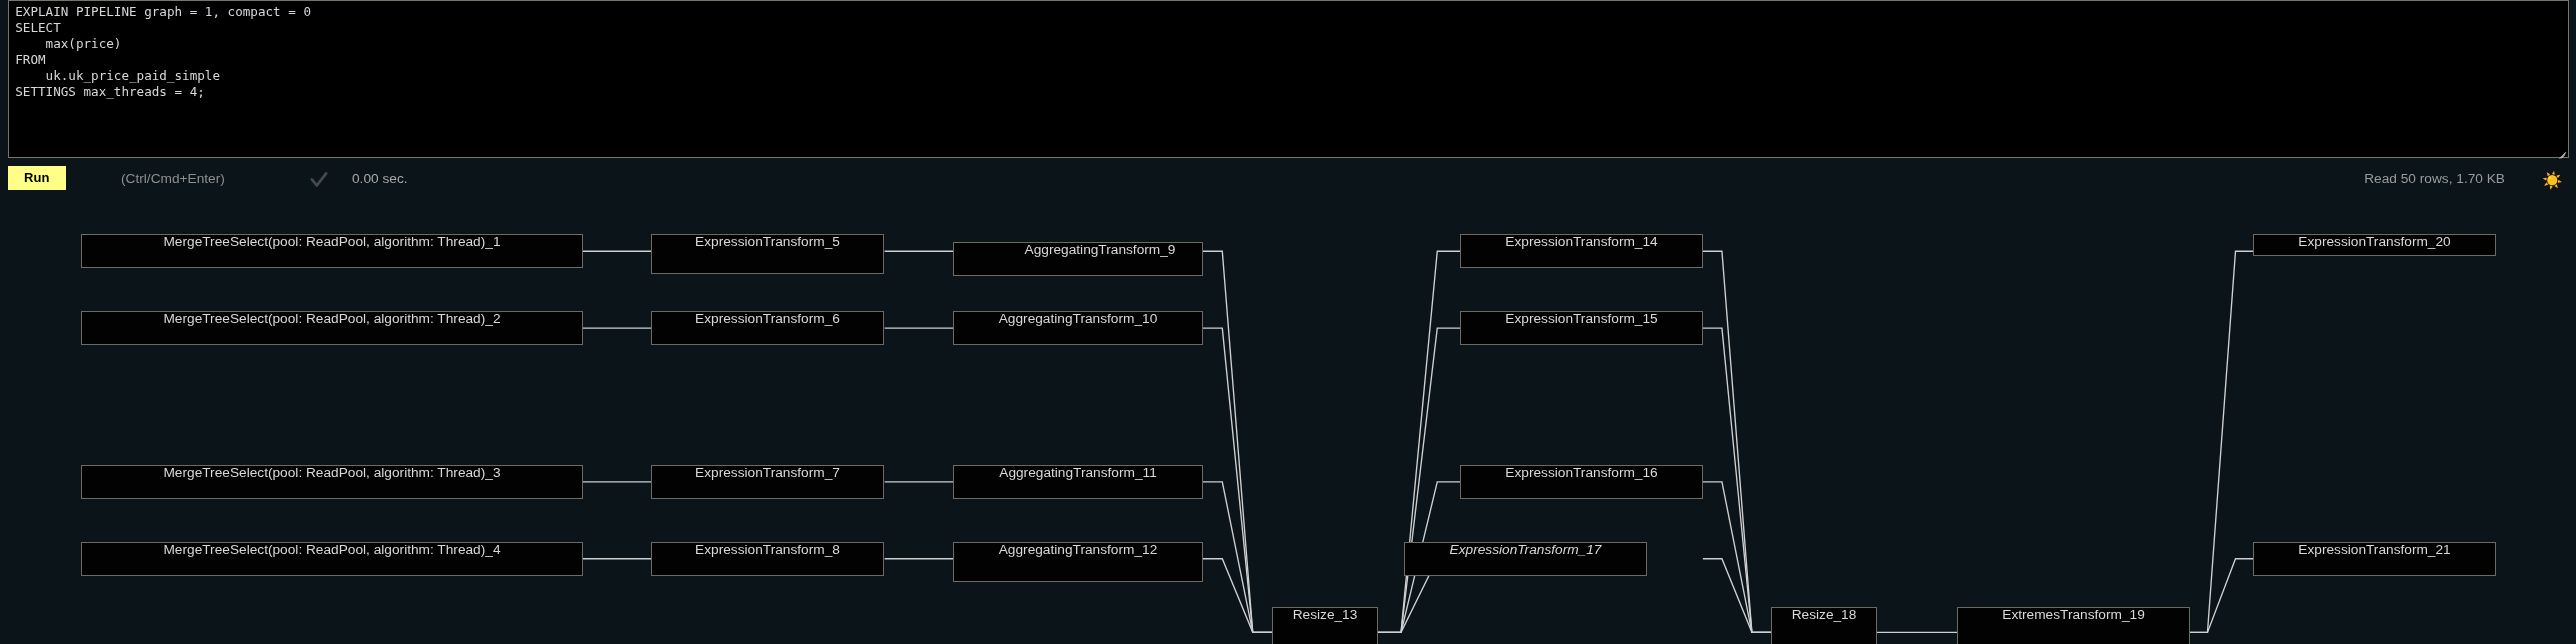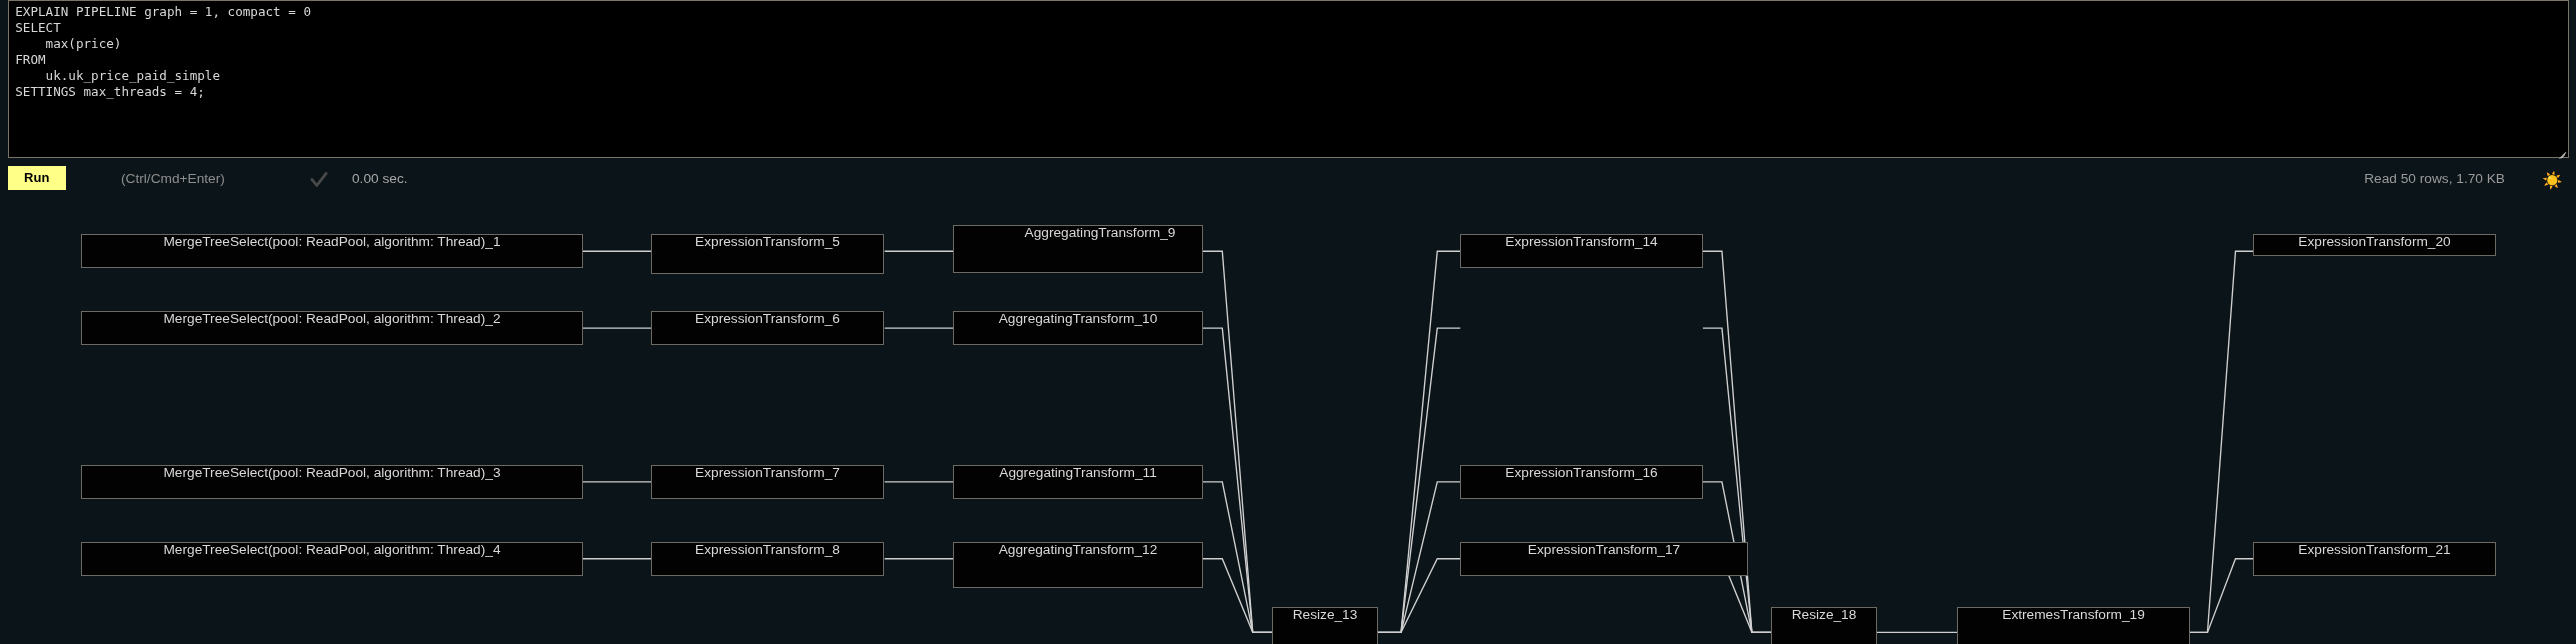--- a/index.html
+++ b/index.html
@@ -217,42 +217,45 @@
     </div>
     <div class="gnode" style="left: 651px; top: 113px; width: 233px; height: 34px;">
       <span>ExpressionTransform_6</span>
     </div>
     <div class="gnode" style="left: 651px; top: 267px; width: 233px; height: 34px;">
       <span>ExpressionTransform_7</span>
     </div>
     <div class="gnode" style="left: 651px; top: 344px; width: 233px; height: 34px;">
       <span>ExpressionTransform_8</span>
     </div>
-    <div class="gnode" style="left: 953px; top: 27px; width: 250px; height: 48px; padding-left: 44px;">
+    <div class="gnode" style="left: 953px; top: 44px; width: 250px; height: 34px; padding-left: 44px;">
       <span>AggregatingTransform_9</span>
     </div>
     <div class="gnode" style="left: 953px; top: 113px; width: 250px; height: 34px;">
       <span>AggregatingTransform_10</span>
     </div>
     <div class="gnode" style="left: 953px; top: 267px; width: 250px; height: 34px;">
       <span>AggregatingTransform_11</span>
     </div>
-    <div class="gnode" style="left: 953px; top: 344px; width: 250px; height: 46px;">
+    <div class="gnode" style="left: 953px; top: 344px; width: 250px; height: 40px;">
       <span>AggregatingTransform_12</span>
     </div>
     <div class="gnode" style="left: 1272px; top: 409px; width: 106px; height: 49px;">
       <span>Resize_13</span>
     </div>
     <div class="gnode" style="left: 1460px; top: 36px; width: 243px; height: 34px;">
       <span>ExpressionTransform_14</span>
     </div>
+    <div class="gnode" style="left: 1460px; top: 113px; width: 243px; height: 34px;">
+      <span>ExpressionTransform_15</span>
+    </div>
     <div class="gnode" style="left: 1460px; top: 267px; width: 243px; height: 34px;">
       <span>ExpressionTransform_16</span>
     </div>
-    <div class="gnode" style="left: 1460px; top: 344px; width: 288px; height: 34px;">
+    <div class="gnode" style="left: 1404px; top: 344px; width: 243px; height: 34px; font-style: italic;">
       <span>ExpressionTransform_17</span>
     </div>
     <div class="gnode" style="left: 1771px; top: 409px; width: 106px; height: 49px;">
       <span>Resize_18</span>
     </div>
     <div class="gnode" style="left: 1957px; top: 409px; width: 233px; height: 49px;">
       <span>ExtremesTransform_19</span>
     </div>
     <div class="gnode" style="left: 2253px; top: 36px; width: 243px; height: 22px;">
       <span>ExpressionTransform_20</span>

